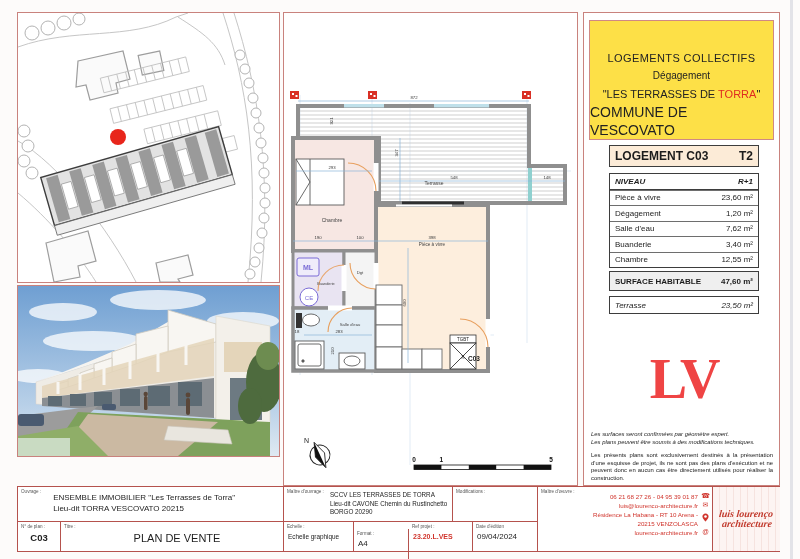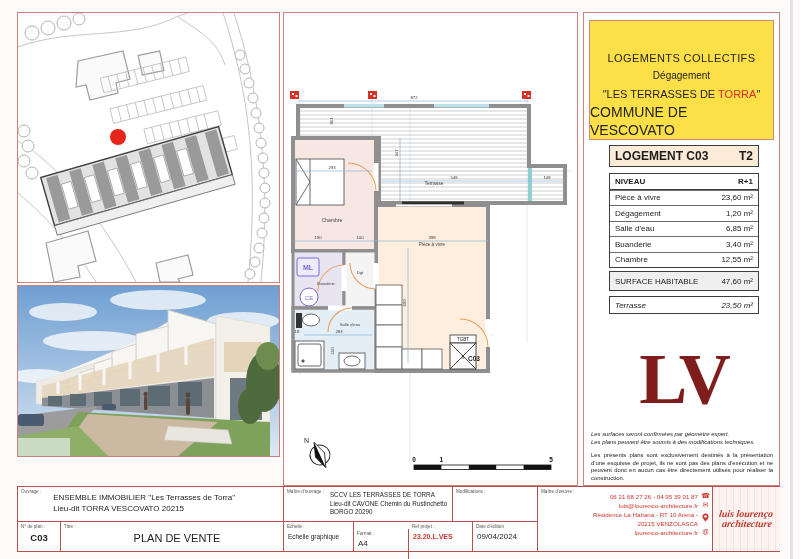--- a/index.html
+++ b/index.html
@@ -17,29 +17,29 @@
   #hdr-box .h3 { font-size:11px; color:#222; line-height:18px; }
   #hdr-box .h3 .accent { color:#e02b20; }
   #hdr-box .h4 { font-size:14px; color:#222; line-height:18px; }
 
   .tbl { position:absolute; left:25px; width:150px; border:1px solid #3d3d3d; background:#fff; font-size:8px; color:#1c1c1c; }
   .trow { display:flex; justify-content:space-between; align-items:center; padding:0 5px; }
   #unit-title { top:132px; height:22px; background:#fcebd7; }
   #unit-title .trow { height:20px; font-weight:bold; font-size:12px; }
   #niveau-tbl { top:160px; }
   #niveau-tbl .trow { height:15.5px; border-top:1px solid #6e6e6e; }
-  #niveau-tbl .trow:first-child { border-top:none; border-bottom:1px solid #3d3d3d; font-weight:bold; }
+  #niveau-tbl .trow:first-child { border-top:none; border-bottom:1px solid #3d3d3d; font-weight:bold;font-style:italic; }
   #surface-box { top:258px; height:20px; background:#efefef; border-width:1.2px; }
-  #surface-box .trow { height:18px; font-weight:normal; }
+  #surface-box .trow { height:18px; font-weight:bold; }
   #terrasse-box { top:283px; height:18px; font-style:italic; }
   #terrasse-box .trow { height:16px; }
 
   #lvma { position:absolute; left:40px; top:340px; width:120px; text-align:center; z-index:3;
-          font-family:"Liberation Serif", serif; font-weight:bold; color:#7f1d1d;
-          font-size:72px; line-height:52px; letter-spacing:-2px; }
+          font-family:"Liberation Serif", serif; font-weight:bold; color:#ef4444;
+          font-size:56px; line-height:52px; letter-spacing:-2px; }
   #disclaimer { position:absolute; left:7px; top:418px; width:182px; z-index:2; color:#222; font-size:5.9px; line-height:7.5px; }
   #disclaimer .it { font-style:italic; }
   #disclaimer .para { margin-top:6px; text-align:justify; }
 
   
   #tblock { position:absolute; left:17px; top:486px; width:763px; height:66px; background:#fff; border:1px solid #b5524d; }
   .cell { position:absolute; border-right:1px solid #b5524d; }
   .lab { font-size:4.6px; color:#555; padding:2px 0 0 3px; }
   .cell .val { color:#1d1d1d; }
   #c-ouvrage { left:0; top:0; width:266px; height:35px; border-bottom:1px solid #b5524d; display:flex; }
@@ -436,21 +436,21 @@
       <div class="trow">
         <span>Pièce à vivre</span>
         <span>23,60 m²</span>
       </div>
       <div class="trow">
         <span>Dégagement</span>
         <span>1,20 m²</span>
       </div>
       <div class="trow">
         <span>Salle d'eau</span>
-        <span>6,85 m²</span>
+        <span>7,62 m²</span>
       </div>
       <div class="trow">
         <span>Buanderie</span>
         <span>3,40 m²</span>
       </div>
       <div class="trow">
         <span>Chambre</span>
         <span>12,55 m²</span>
       </div>
     </div>

